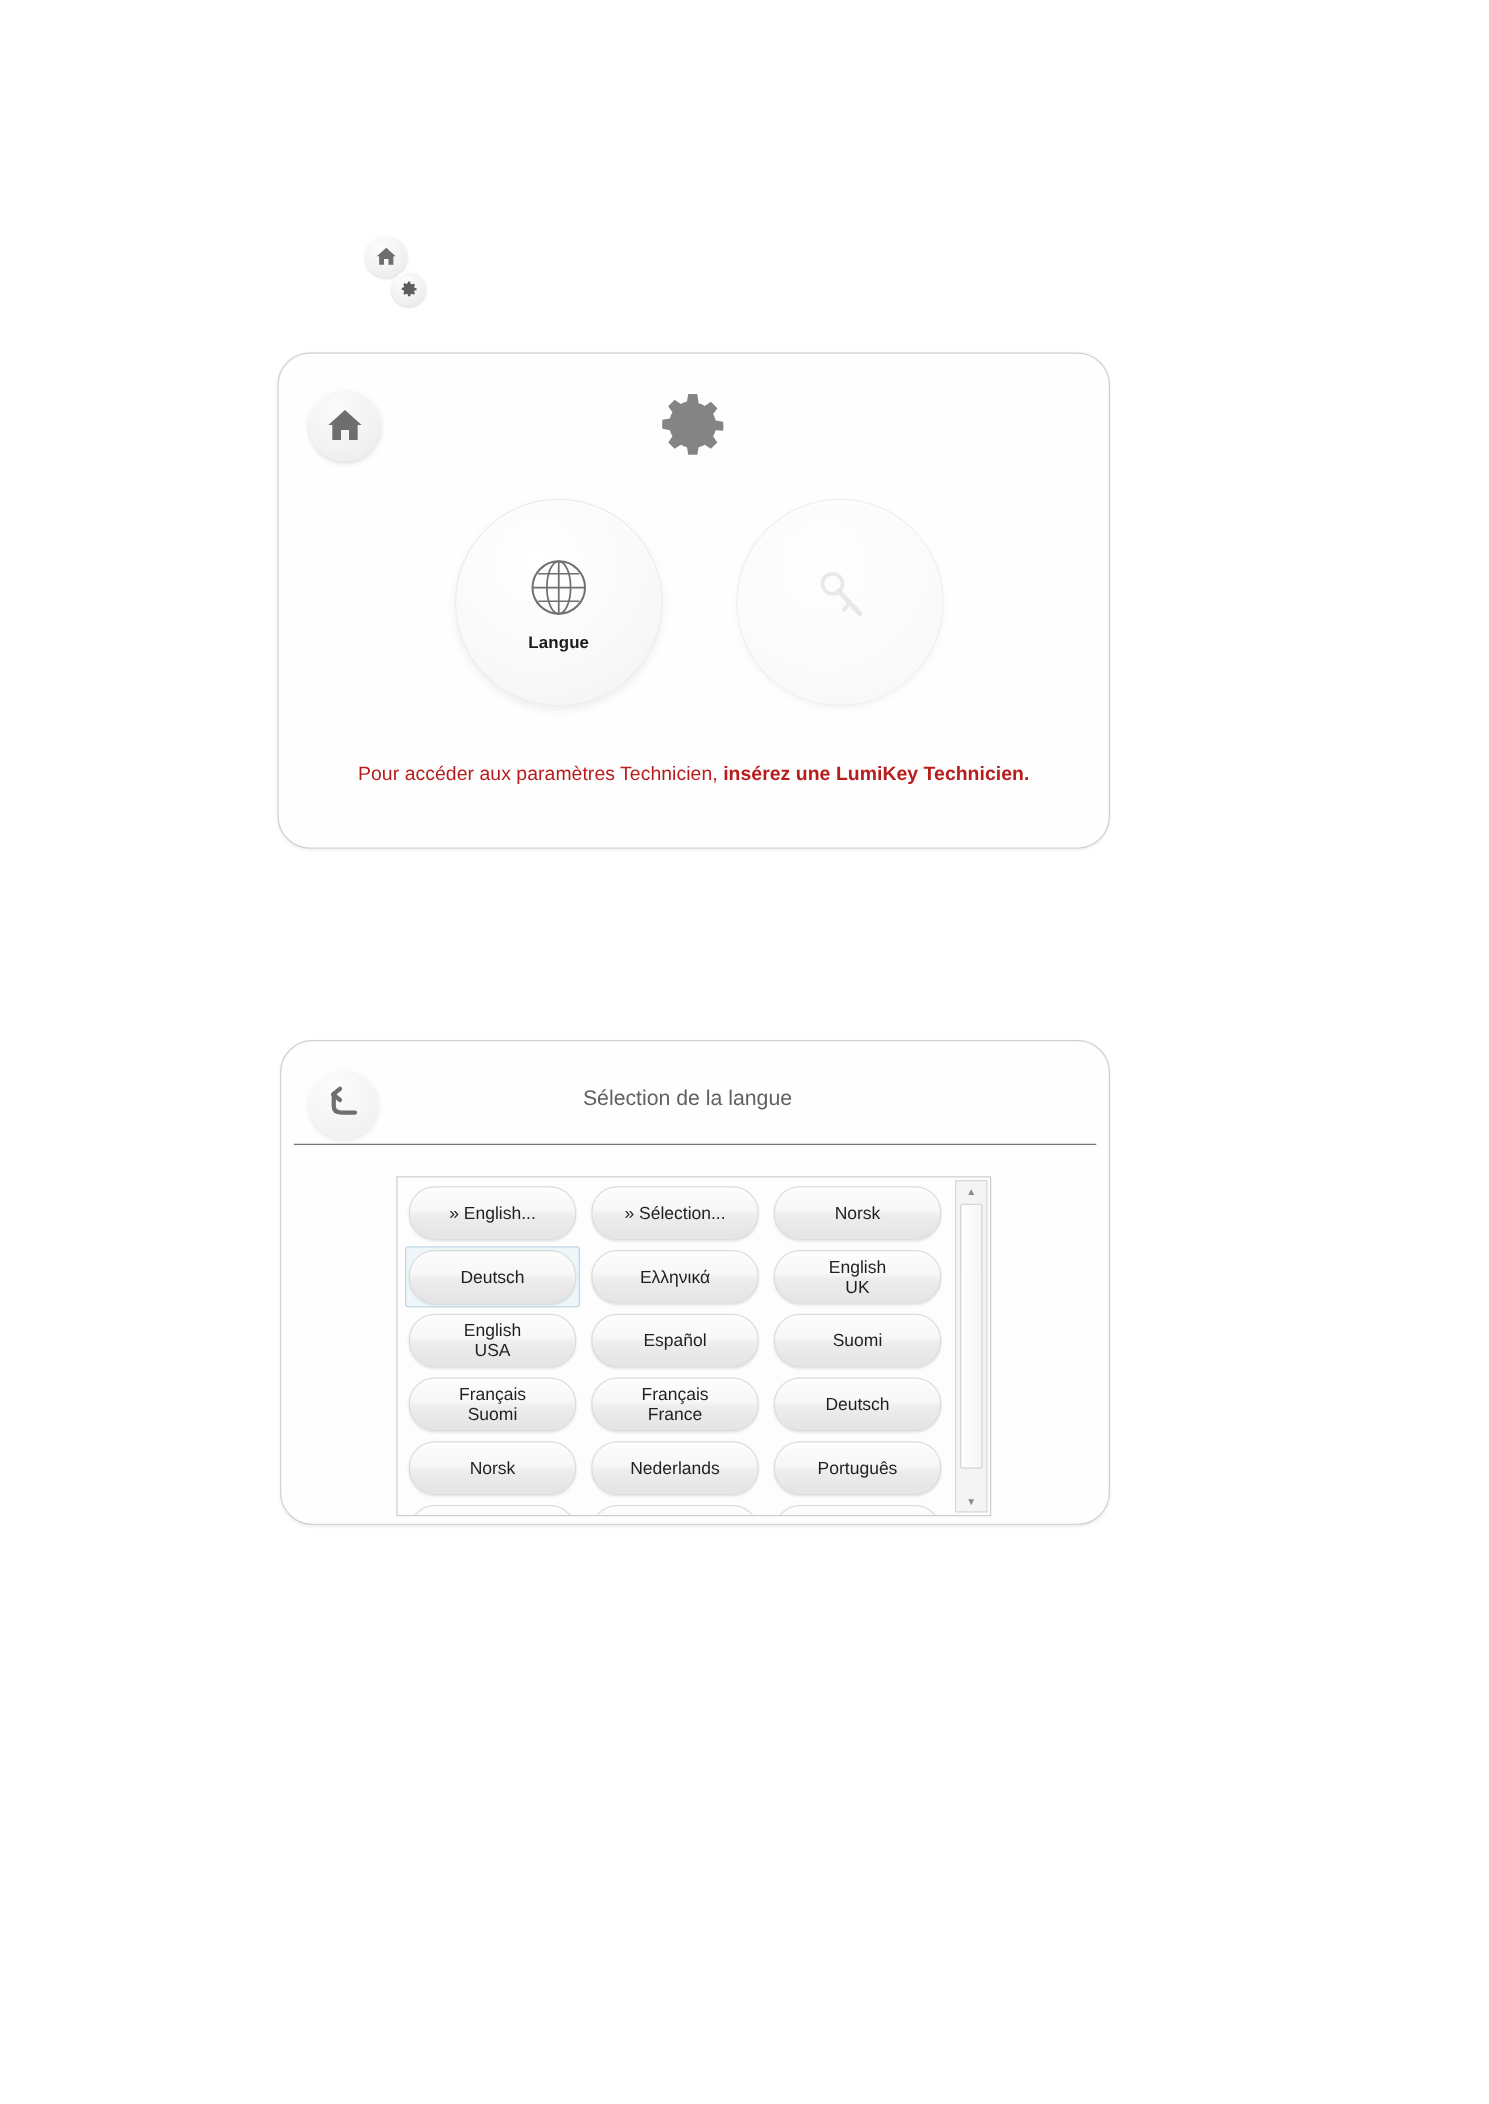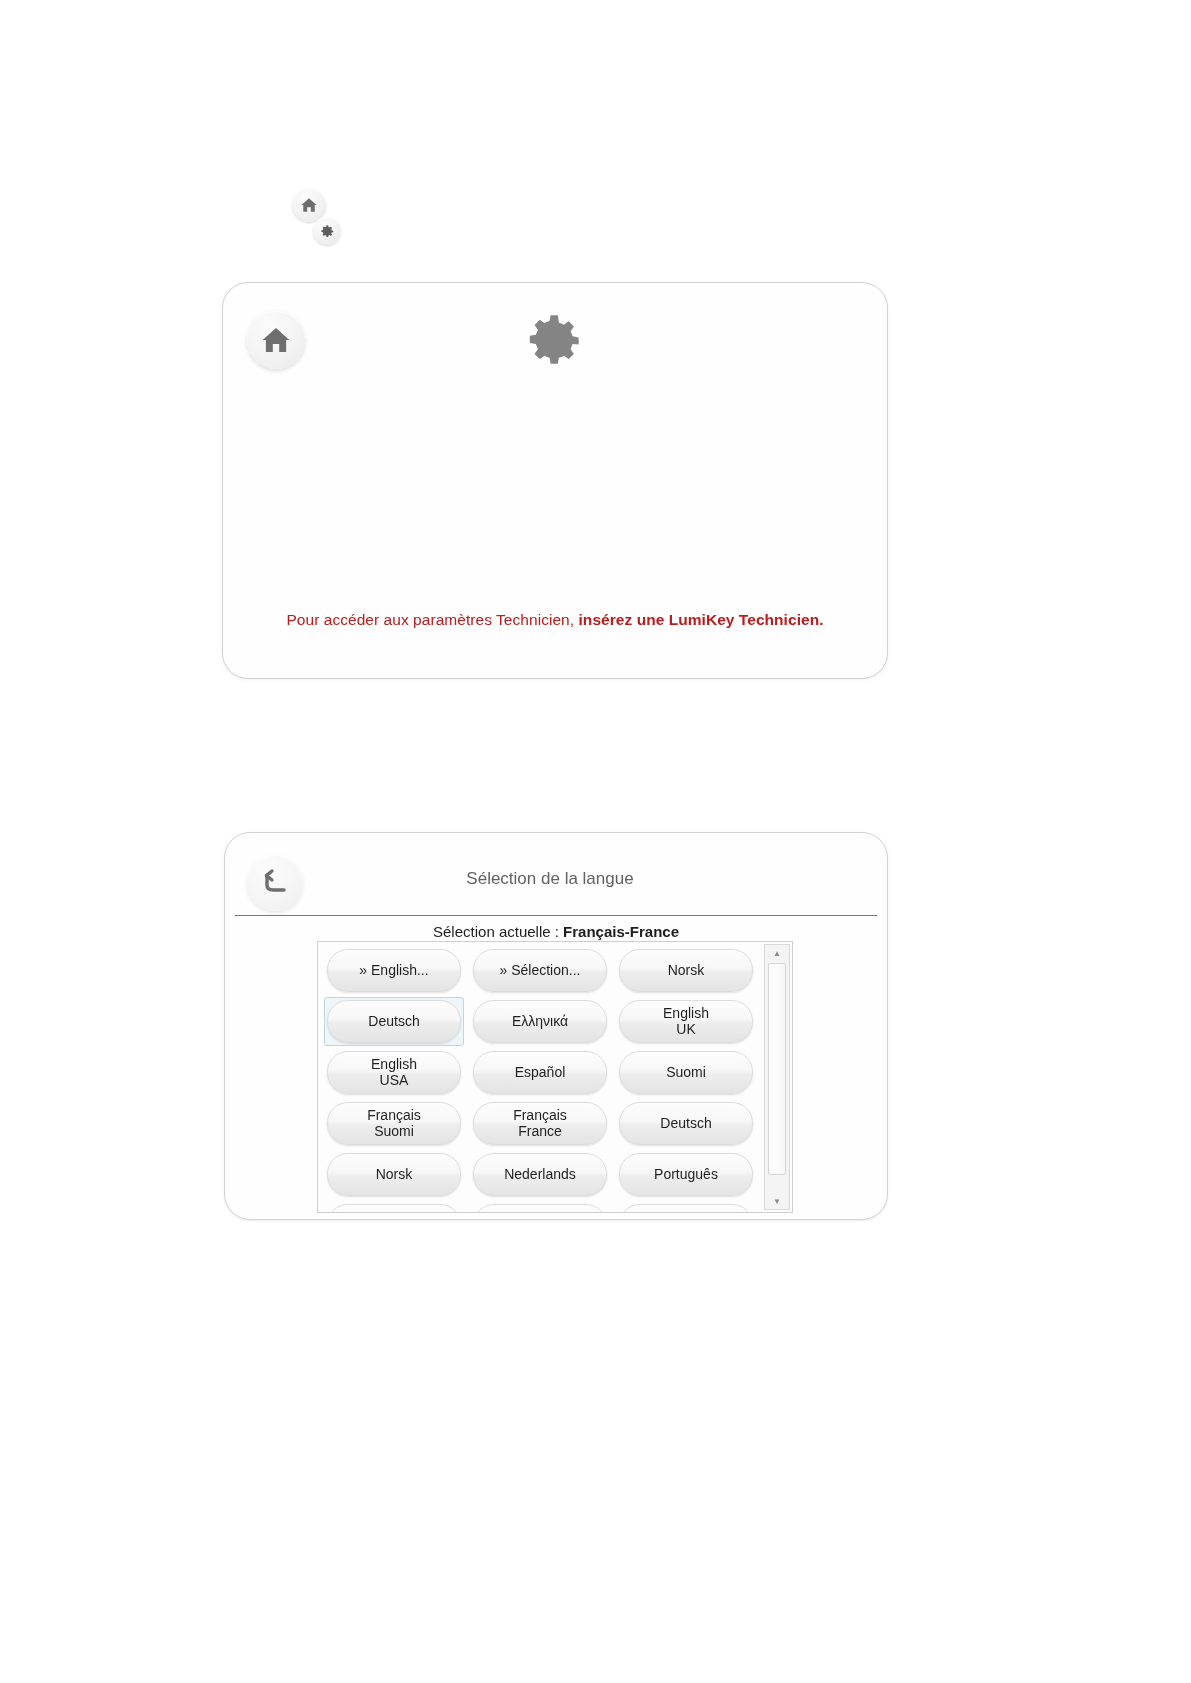--- a/index.html
+++ b/index.html
@@ -178,42 +178,67 @@
         <path d="M12 3 L22 12 L19.6 12 L19.6 21 L14.4 21 L14.4 15 L9.6 15 L9.6 21 L4.4 21 L4.4 12 L2 12 Z" fill="#6e6e6e"></path>
       </svg>
     </div>
 
     <div class="gear-head">
       <svg width="62" height="62" viewBox="0 0 24 24">
         <path fill="#848484" d="M12 8.2a3.8 3.8 0 1 0 0 7.6 3.8 3.8 0 0 0 0-7.6zm9.1 5.2.1-1.4-.1-1.4-2.3-.4a7 7 0 0 0-.8-1.9l1.3-1.9-2-2-1.9 1.3a7 7 0 0 0-1.9-.8L13.1 2h-2.8l-.4 2.3a7 7 0 0 0-1.9.8L6.1 3.8l-2 2 1.3 1.9a7 7 0 0 0-.8 1.9L2.3 10l-.1 1.4.1 1.4 2.3.4c.2.7.5 1.3.8 1.9l-1.3 1.9 2 2 1.9-1.3c.6.3 1.2.6 1.9.8l.4 2.3h2.8l.4-2.3c.7-.2 1.3-.5 1.9-.8l1.9 1.3 2-2-1.3-1.9c.3-.6.6-1.2.8-1.9z"></path>
       </svg>
     </div>
 
+    <div class="dial-row">
+
+      <div class="dial dial-lang">
+        <div class="globe-wrap">
+          <svg width="52" height="52" viewBox="0 0 52 52">
+            <circle cx="26" cy="26" r="21" fill="none" stroke="#6f6f6f" stroke-width="1.6"></circle>
+            <ellipse cx="26" cy="26" rx="9.5" ry="21" fill="none" stroke="#6f6f6f" stroke-width="1.4"></ellipse>
+            <line x1="26" y1="5" x2="26" y2="47" stroke="#6f6f6f" stroke-width="1.4"></line>
+            <line x1="5" y1="26" x2="47" y2="26" stroke="#6f6f6f" stroke-width="1.4"></line>
+            <line x1="9.5" y1="15" x2="42.5" y2="15" stroke="#6f6f6f" stroke-width="1.3"></line>
+            <line x1="9.5" y1="37" x2="42.5" y2="37" stroke="#6f6f6f" stroke-width="1.3"></line>
+          </svg>
+        </div>
+        <div class="dial-label">Langue</div>
+      </div>
+
+      <div class="dial dial-tech">
+        <div class="tech-faint">
+          <svg width="60" height="60" viewBox="0 0 60 60">
+            <circle cx="24" cy="22" r="8" fill="none" stroke="#3a3a3a" stroke-width="3"></circle>
+            <line x1="29" y1="28" x2="46" y2="46" stroke="#3a3a3a" stroke-width="4" stroke-linecap="round"></line>
+            <line x1="38" y1="37" x2="33" y2="43" stroke="#3a3a3a" stroke-width="3" stroke-linecap="round"></line>
+          </svg>
+        </div>
+        <div class="dial-label"></div>
+      </div>
+
+    </div>
 
     <div class="panel-note">
       <span>Pour accéder aux paramètres Technicien, </span><b>insérez une LumiKey Technicien.</b>
     </div>
   </div>
 
   <div class="panel panel-b">
 
     <div class="back-btn">
       <svg width="36" height="36" viewBox="0 0 36 36">
         <path d="M10 10 L10 20 Q10 25 16 25 L27 25" fill="none" stroke="#6f6f6f" stroke-width="3.4" stroke-linecap="round" stroke-linejoin="round"></path>
         <path d="M15 6 L9.5 10.5 L15 15" fill="none" stroke="#6f6f6f" stroke-width="3.4" stroke-linecap="round" stroke-linejoin="round"></path>
       </svg>
     </div>
 
     <div class="panel-title">Sélection de la langue</div>
 
     <div class="divider"></div>
 
-    <div class="current-sel">
-      <span>Sélection actuelle : </span><b>Français-France</b>
-    </div>
 
     <div class="list-frame">
       <div class="lang-grid" id="lang-grid">
           <div class="lang-cell">
             <div class="lang-btn">
               <span>» English...</span>
             </div>
           </div>
           <div class="lang-cell">
             <div class="lang-btn">

